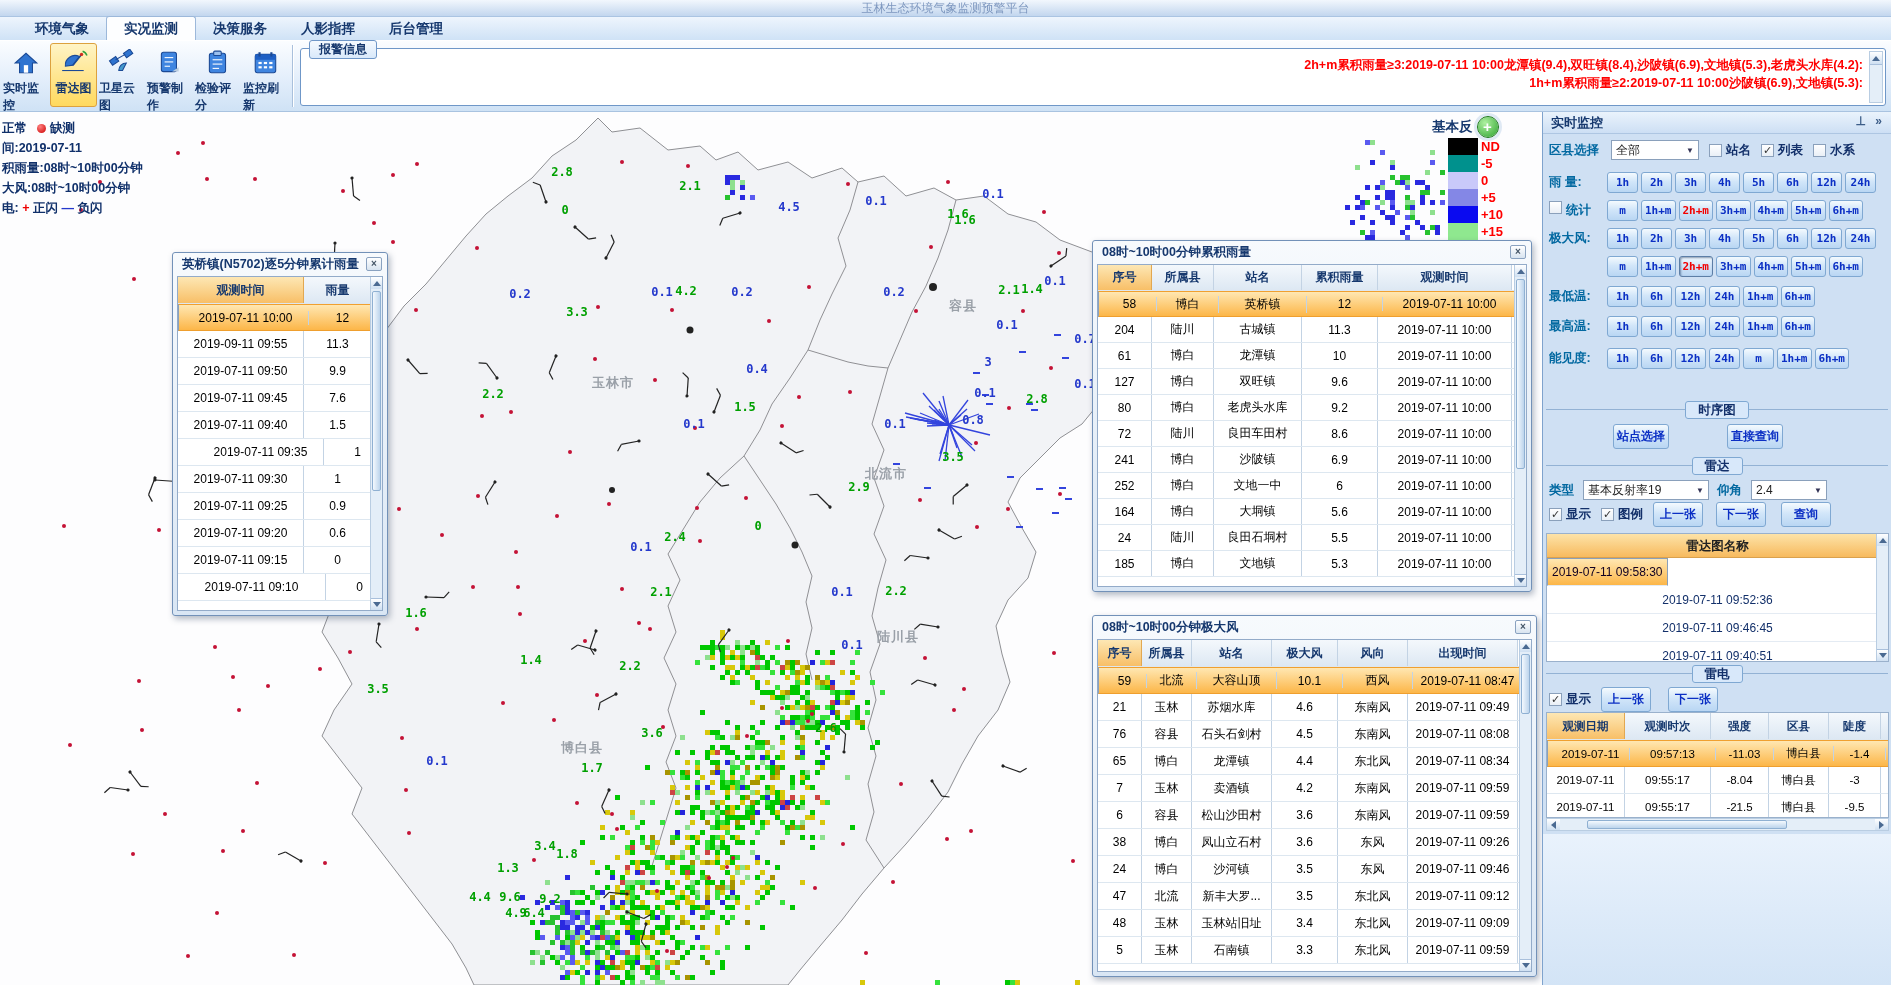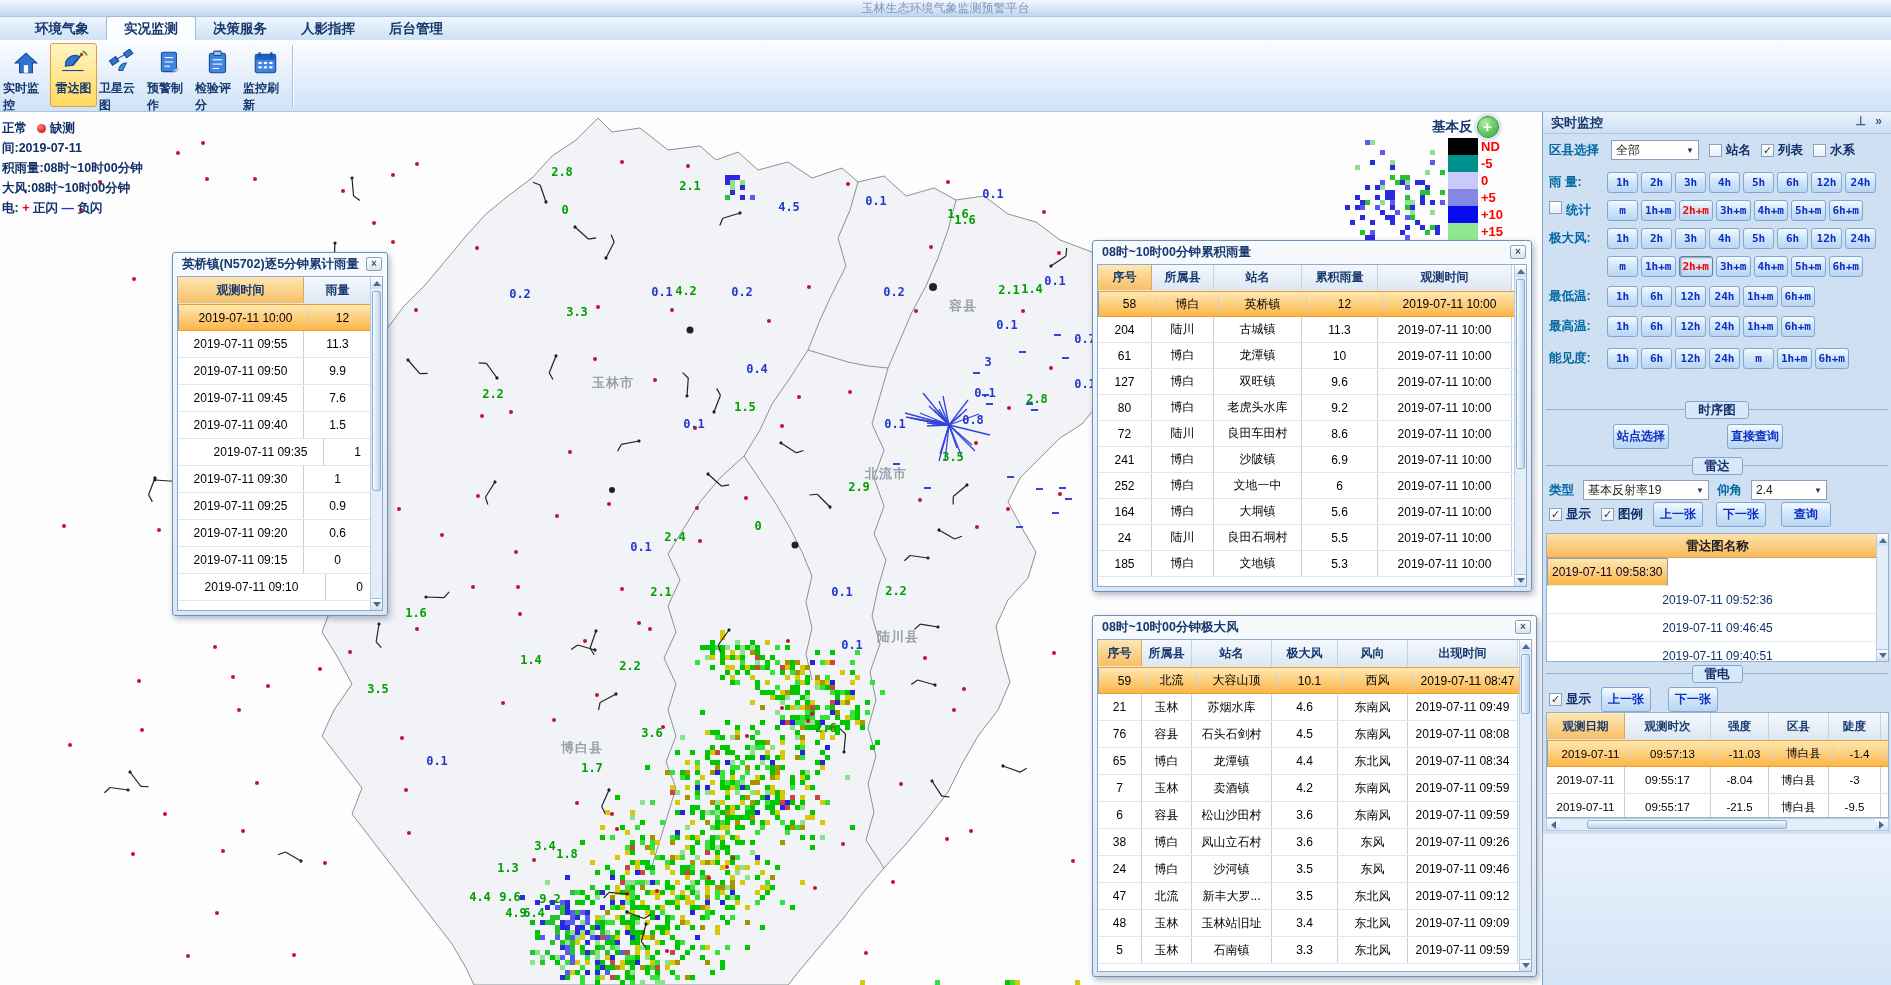--- a/index.html
+++ b/index.html
@@ -153,20 +153,32 @@
               <rect x="16" y="12" width="3" height="2"></rect>
               <rect x="6" y="16" width="3" height="2"></rect>
               <rect x="11" y="16" width="3" height="2"></rect>
               <rect x="16" y="16" width="3" height="2"></rect>
             </g>
           </svg></span>
         <span>监控刷新</span>
       </div>
     </div>
   <div class="vsep"></div>
+  <div class="alarm">
+    <div class="alarm-label">报警信息</div>
+    <div class="alarm-lines">
+      <div>2h+m累积雨量≥3:2019-07-11 10:00龙潭镇(9.4),双旺镇(8.4),沙陂镇(6.9),文地镇(5.3),老虎头水库(4.2):</div>
+      <div>1h+m累积雨量≥2:2019-07-11 10:00沙陂镇(6.9),文地镇(5.3):</div>
+    </div>
+    <div class="alarm-vscroll">
+        <div class="sa">
+          <div class="tri-up"></div>
+        </div>
+      </div>
+  </div>
 </div>
 
 <div class="map" id="map">
   <svg id="map-svg" width="1542" height="873" viewBox="0 112 1542 873">
     <path d="M598,118 L612,132 640,128 668,150 700,146 716,160 738,152 758,170 788,162 812,178 842,168 858,182 884,176 906,196 934,188 956,200 984,196 1008,214 1036,222 1060,240 1092,252 1116,270 1140,286 1150,310 1136,336 1142,362 1120,386 1100,402 1082,424 1060,438 1040,458 1020,478 1008,502 1022,528 1036,552 1028,578 1008,600 996,626 1002,654 1010,682 998,710 978,736 962,764 948,792 928,818 906,844 884,868 862,894 842,920 820,946 800,970 788,985 L474,985 L466,968 452,944 432,918 412,892 392,866 372,840 352,814 362,788 342,762 322,736 334,710 352,684 338,658 322,632 332,606 310,582 300,556 318,530 330,504 312,480 300,454 310,426 326,400 344,376 366,352 386,330 404,306 426,284 446,260 466,236 486,214 508,196 532,178 552,156 576,140 Z" fill="#f2f3f6" stroke="#8f9094" stroke-width="1"></path>
     <g stroke="#909094" stroke-width="1" fill="none">
       <path d="M858,182 L850,210 838,238 846,266 832,294 820,320 808,350"></path>
       <path d="M956,200 L948,230 938,258 926,286 912,312 900,340 888,368"></path>
       <path d="M808,350 L828,356 848,362 868,366 888,368"></path>
       <path d="M808,350 L790,378 772,404 760,430 744,456"></path>
@@ -2151,21 +2163,21 @@
   <div class="wtitle">英桥镇(N5702)逐5分钟累计雨量</div>
   <div class="wclose">×</div>
   <div class="wbody">
     <div id="t-rain5"><div class="trow" style="height: 27px;">
           <div class="tcell th first" style="width: 126px;">观测时间</div>
           <div class="tcell th" style="width: 68px;">雨量</div>
         </div><div class="trow sel" style="height: 27px;">
           <div class="tcell" style="width: 126px;">2019-07-11 10:00</div>
           <div class="tcell" style="width: 68px;">12</div>
         </div><div class="trow" style="height: 27px;">
-          <div class="tcell" style="width: 126px;">2019-07-11 09:55</div>
+          <div class="tcell" style="width: 126px;">2019-09-11 09:55</div>
           <div class="tcell" style="width: 68px;">11.3</div>
         </div><div class="trow" style="height: 27px;">
           <div class="tcell" style="width: 126px;">2019-07-11 09:50</div>
           <div class="tcell" style="width: 68px;">9.9</div>
         </div><div class="trow" style="height: 27px;">
           <div class="tcell" style="width: 126px;">2019-07-11 09:45</div>
           <div class="tcell" style="width: 68px;">7.6</div>
         </div><div class="trow" style="height: 27px;">
           <div class="tcell" style="width: 126px;">2019-07-11 09:40</div>
           <div class="tcell" style="width: 68px;">1.5</div>

